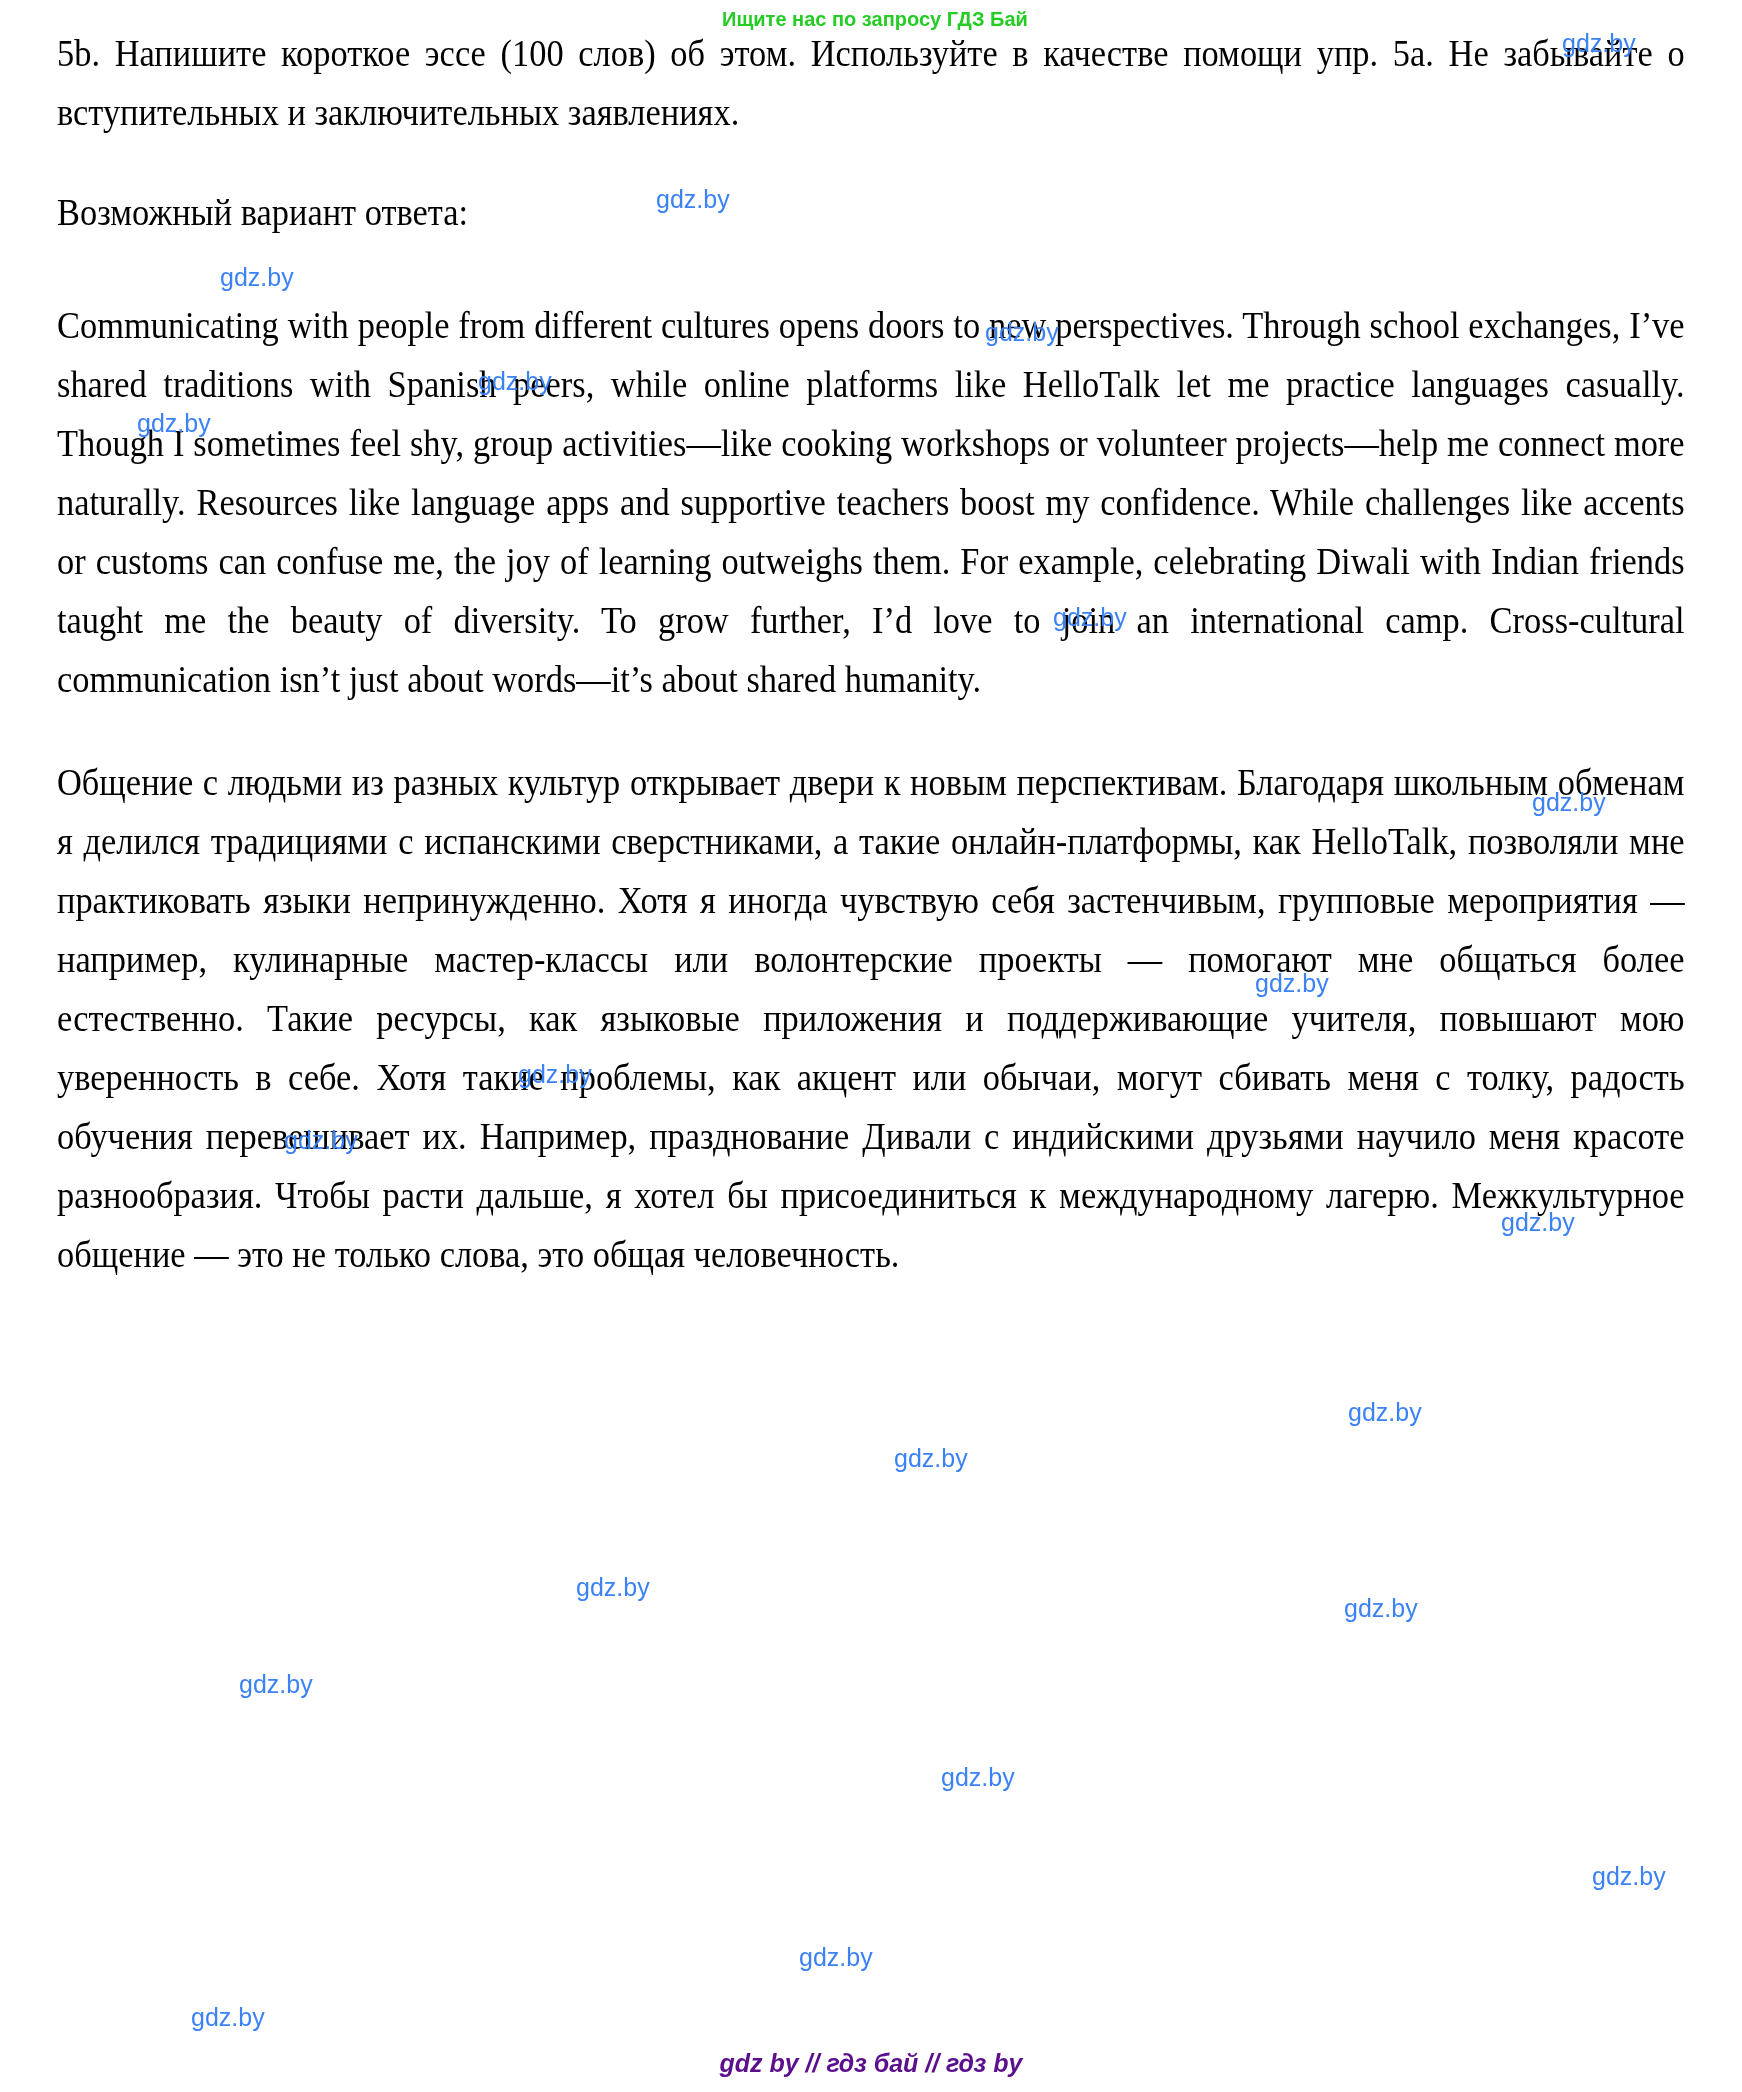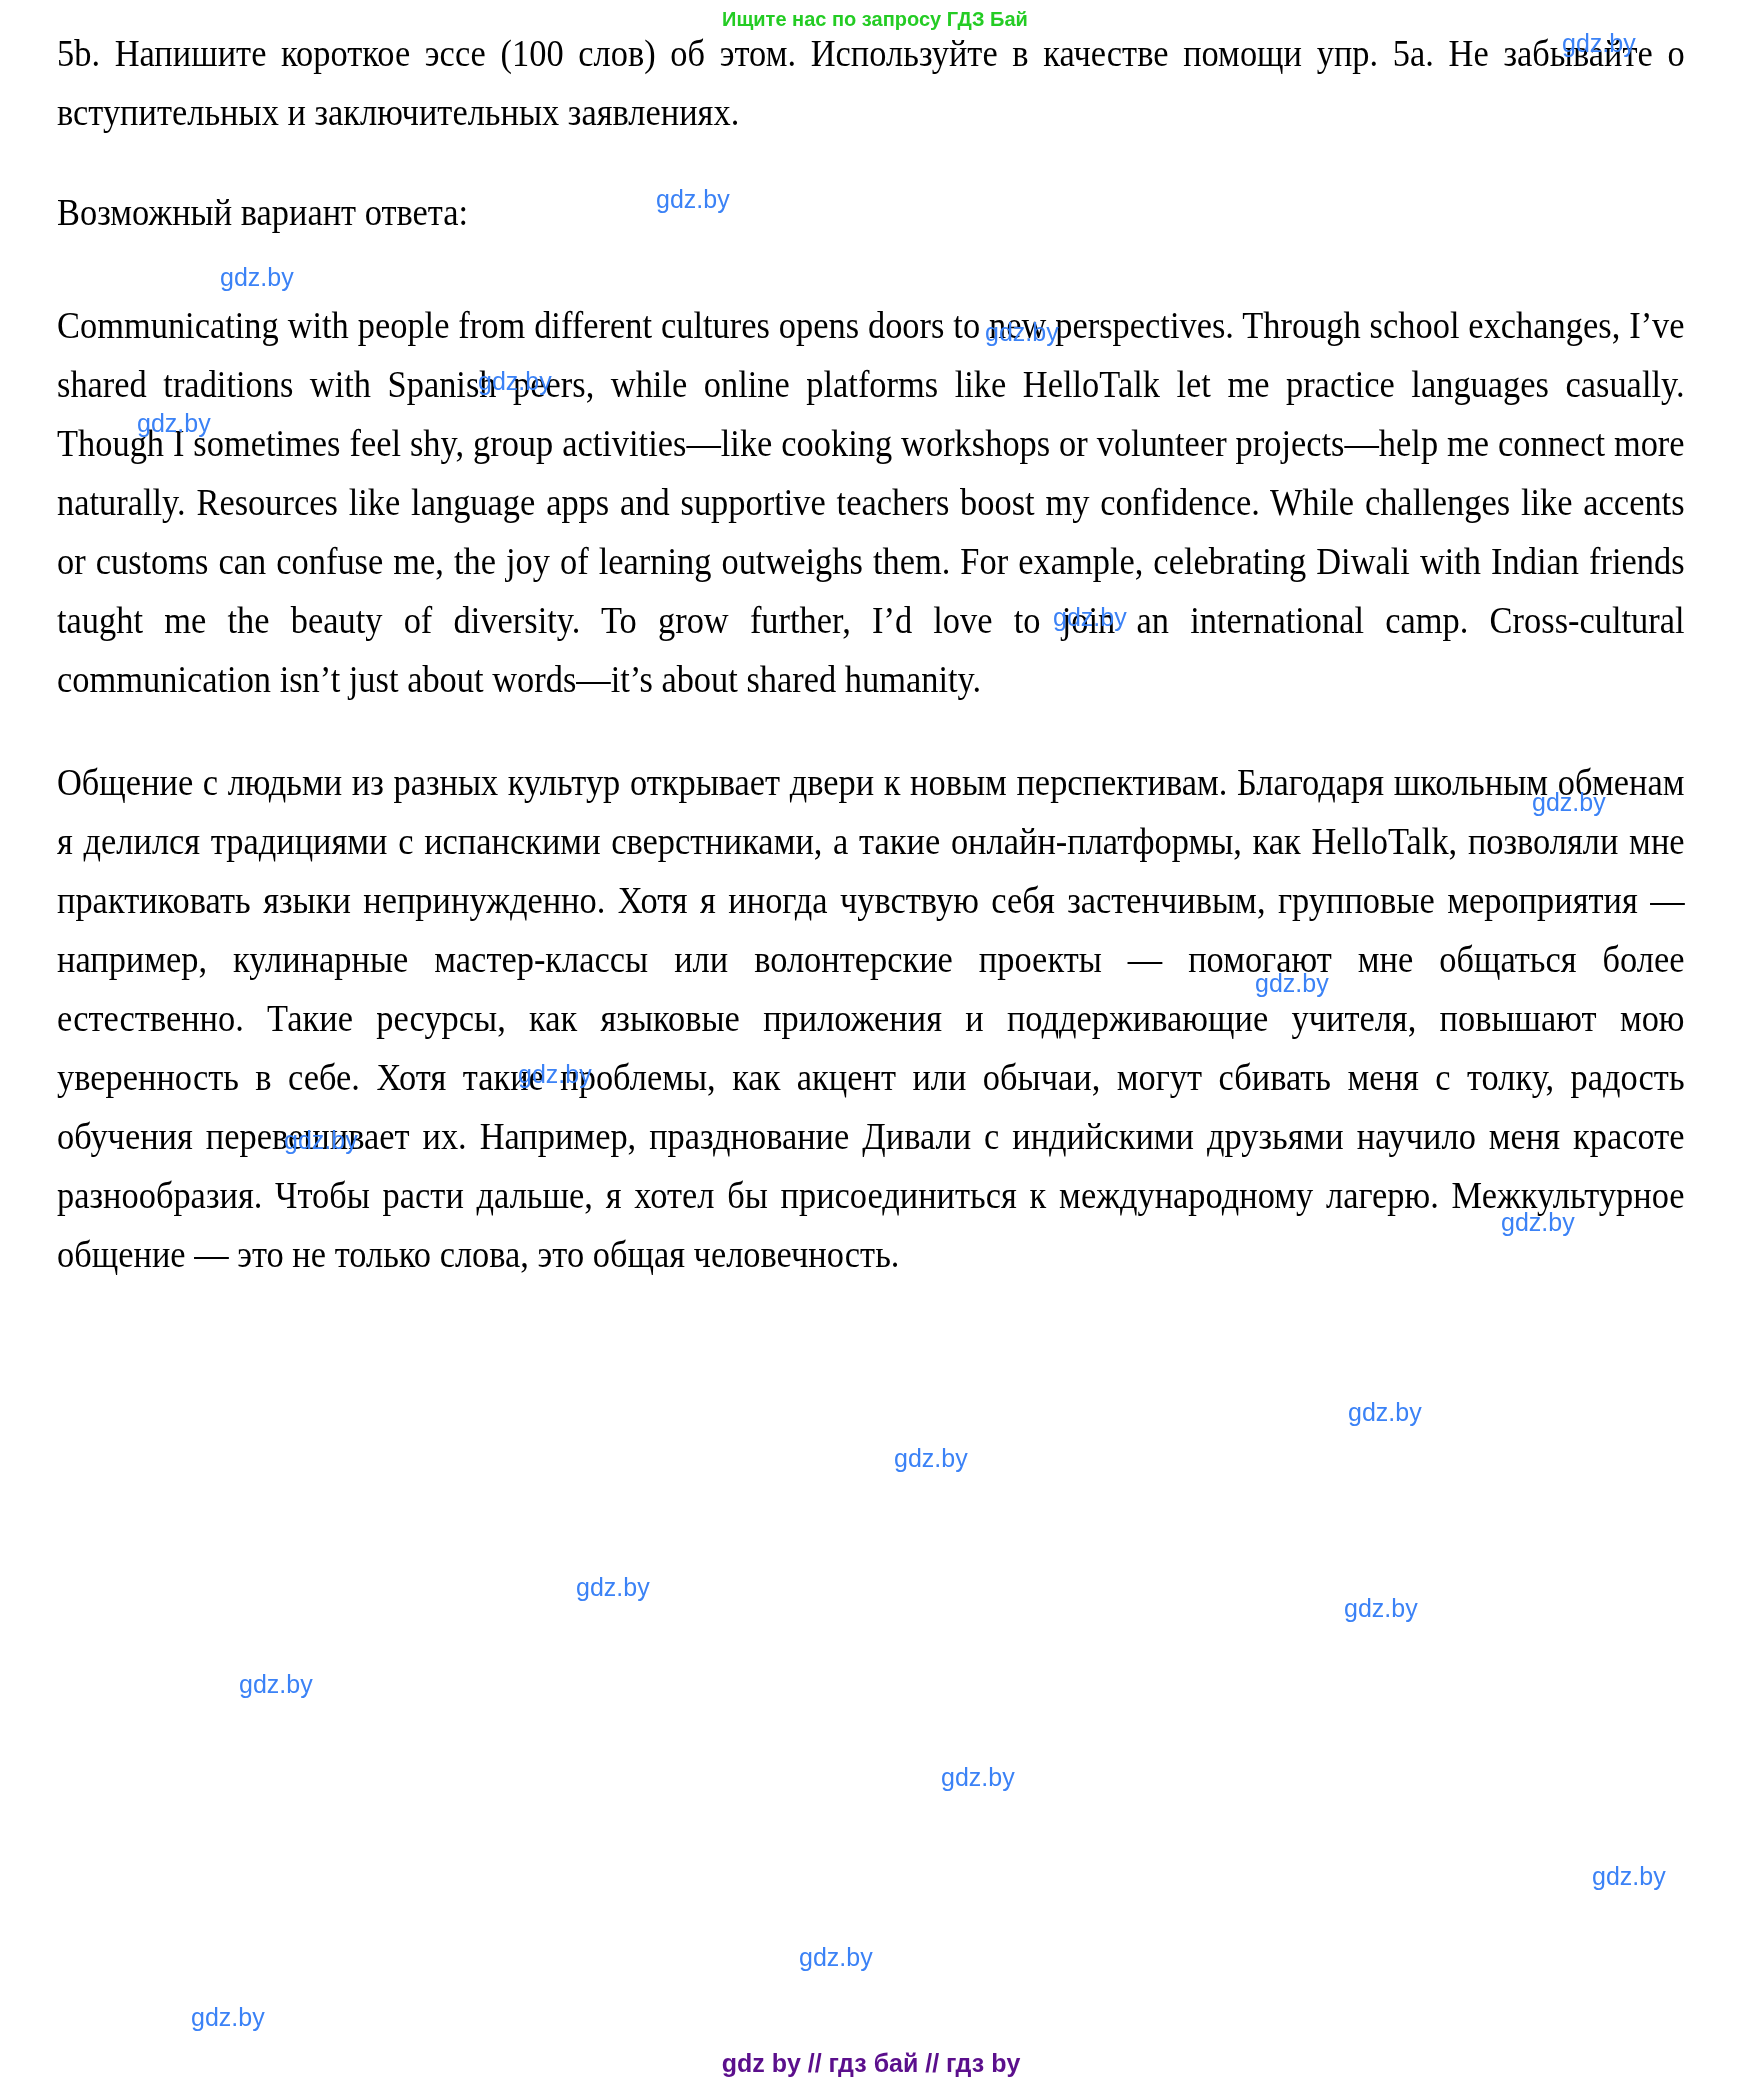--- a/index.html
+++ b/index.html
@@ -90,20 +90,21 @@
     transform-origin: left top;
   }
 
   
   .footer {
     position: absolute;
     left: 0;
     top: 2049px;
     width: 1742px;
     text-align: center;
+    font-style: italic;
   }
   .footer-text {
     color: #5b0f8c;
     font-family: "Liberation Sans", "DejaVu Sans", sans-serif;
     font-size: 25px;
     font-weight: 700;
     white-space: nowrap;
   }
 </style>
 </head>

